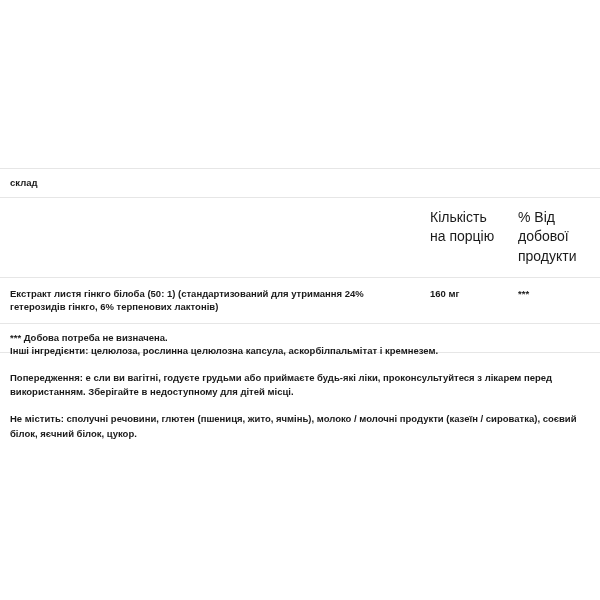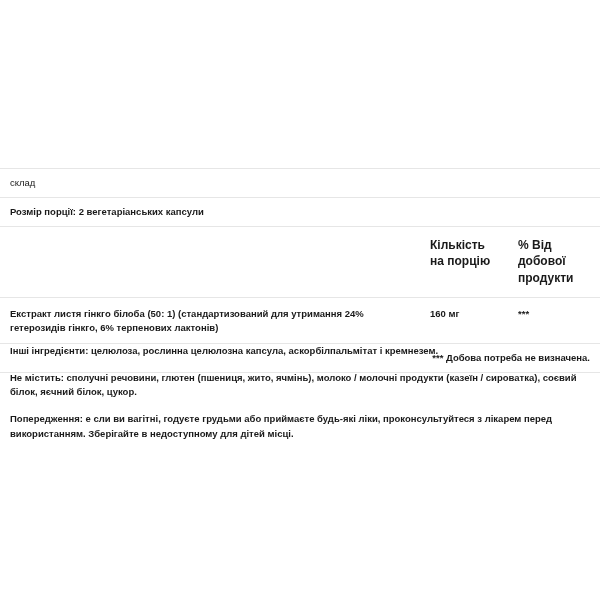--- a/index.html
+++ b/index.html
@@ -46,39 +46,39 @@
     vertical-align: top;
     font-size: 9.5px;
     line-height: 1.45;
   }
 
   .col-name  { width: 420px; }
   .col-amt   { width: 88px;  }
   .col-dv    { width: 92px;  }
 
   .row-title td {
-    font-weight: 400;
+    font-weight: 700;
     font-size: 9.5px;
     color: #1a1a1a;
     padding-top: 7px;
     padding-bottom: 7px;
   }
 
   .row-serving td,
   .row-count td {
     font-weight: bold;
     font-size: 9.5px;
     padding-top: 7px;
     padding-bottom: 7px;
   }
 
   
   .row-head td {
-    font-weight: bold;
-    font-size: 12px;
+    font-weight: normal;
+    font-size: 14px;
     padding-top: 10px;
     padding-bottom: 10px;
     line-height: 1.4;
   }
 
   .row-item td {
     font-weight: bold;
     font-size: 9.5px;
     padding-top: 9px;
     padding-bottom: 9px;
@@ -86,21 +86,20 @@
   }
   .row-item .cell-amt,
   .row-item .cell-dv {
   }
 
   .row-note td {
     font-weight: bold;
     font-size: 9.5px;
     padding-top: 7px;
     padding-bottom: 7px;
-    text-align: right;
   }
 
   .sf-table tr.row-note {
     border-bottom: 1px solid #e6e6e6;
   }
 
   .paragraphs {
     position: absolute;
     top: 344px;
     left: 0;
@@ -136,23 +135,20 @@
         <col class="col-name">
         <col class="col-amt">
         <col class="col-dv">
       </colgroup>
       <tbody>
 
         <tr class="row-title">
           <td colspan="3">склад</td>
         </tr>
 
-        <tr class="row-serving">
-          <td colspan="3">Розмір порції: 2 вегетаріанських капсули</td>
-        </tr>
 
 
         <tr class="row-head">
           <td class="cell-name"></td>
           <td class="cell-amt">Кількість на порцію</td>
           <td class="cell-dv">% Від добової продукти</td>
         </tr>
 
         <tr class="row-item">
           <td class="cell-name">Екстракт листя гінкго білоба (50: 1)  (стандартизований для утримання 24% гетерозидів гінкго, 6% терпенових лактонів)</td>
@@ -164,18 +160,18 @@
           <td colspan="3">*** Добова потреба не визначена.</td>
         </tr>
 
       </tbody>
     </table>
   </div>
 
   <div class="paragraphs">
     <p class="para">Інші інгредієнти: целюлоза, рослинна целюлозна капсула, аскорбілпальмітат і кремнезем.</p>
 
+    <p class="para para-warning">Попередження: е сли ви вагітні, годуєте грудьми або приймаєте будь-які ліки, проконсультуйтеся з лікарем перед використанням. Зберігайте в недоступному для дітей місці.</p>
+
     <p class="para">Не містить: сполучні речовини, глютен (пшениця, жито, ячмінь), молоко / молочні продукти (казеїн / сироватка), соєвий білок, яєчний білок, цукор.</p>
-
-    <p class="para para-warning">Попередження: е сли ви вагітні, годуєте грудьми або приймаєте будь-які ліки, проконсультуйтеся з лікарем перед використанням. Зберігайте в недоступному для дітей місці.</p>
   </div>
 
 </div>
 
 </body></html>

